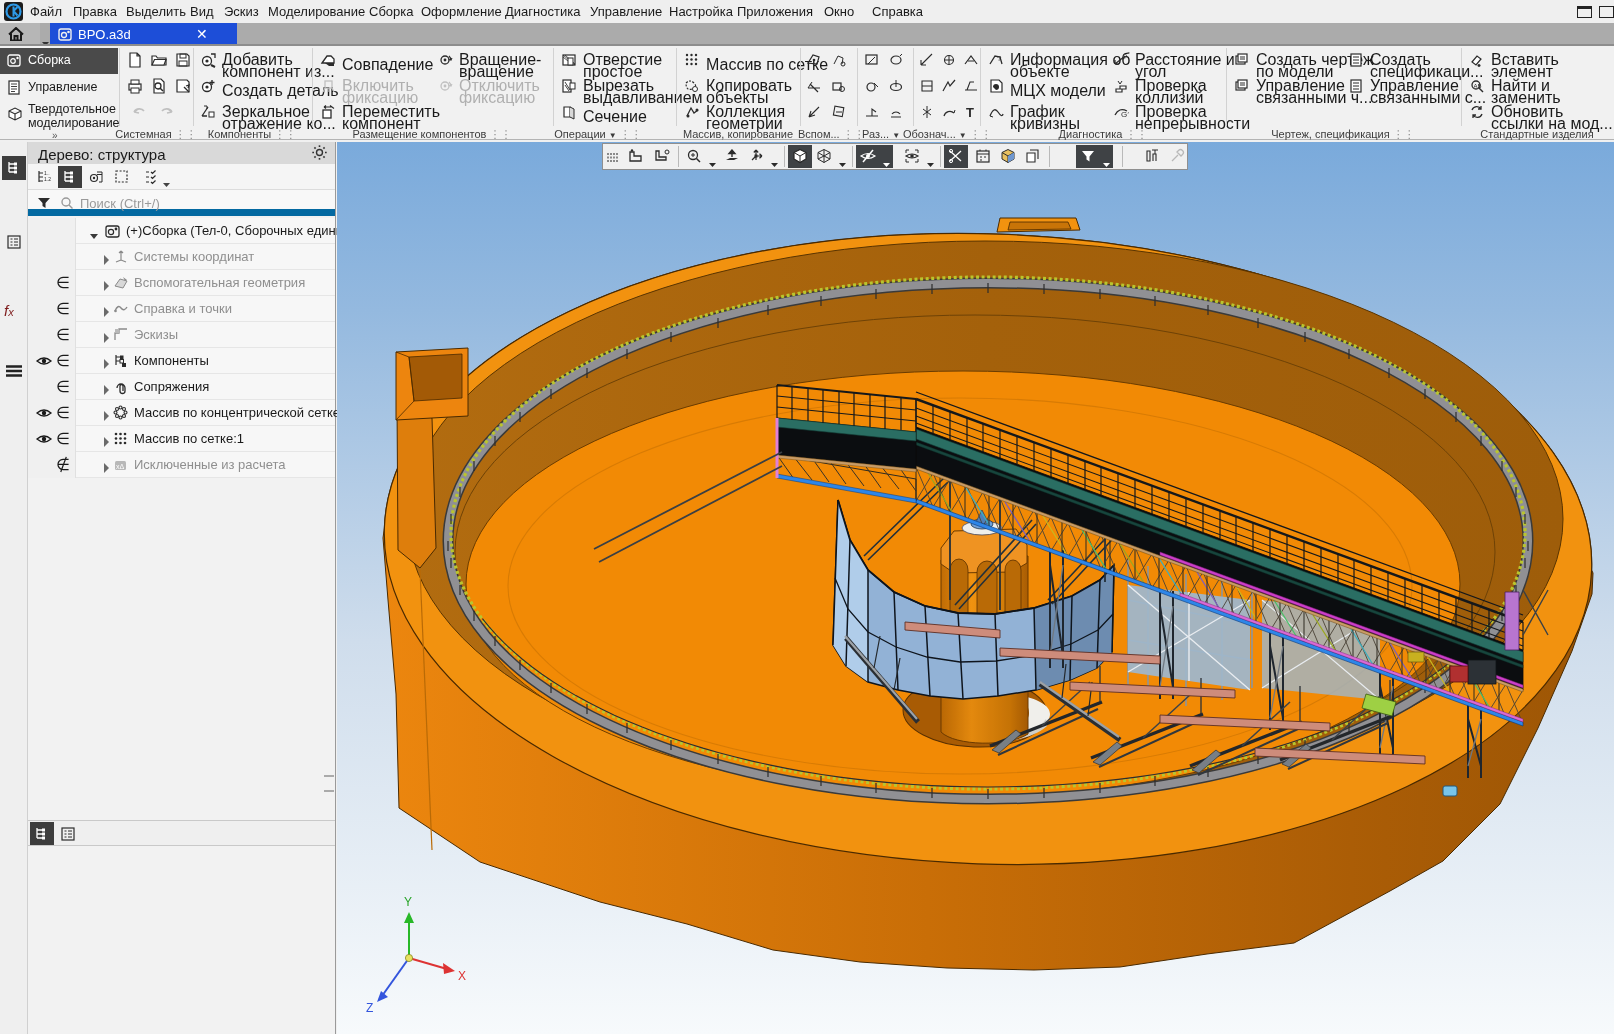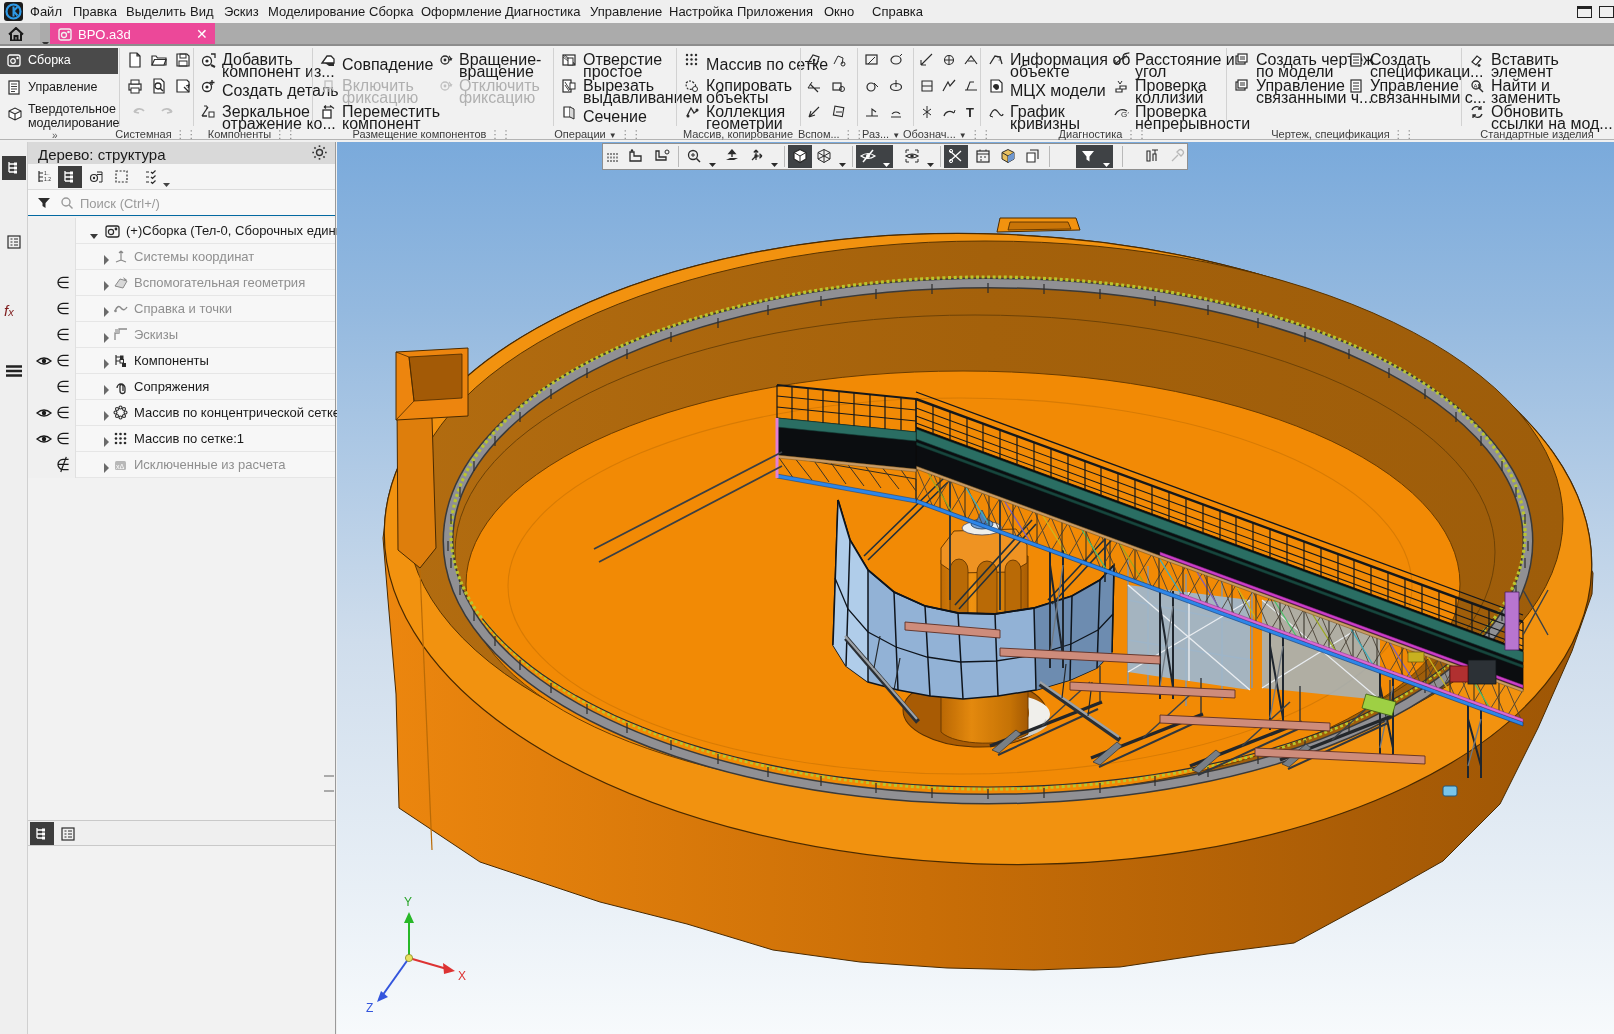--- a/index.html
+++ b/index.html
@@ -1,31 +1,31 @@
 <!DOCTYPE html>
 <html><head><meta charset="utf-8"><style>
 *{margin:0;padding:0;box-sizing:border-box}
 html,body{width:1614px;height:1034px;overflow:hidden;font-family:"Liberation Sans",sans-serif;background:#f0f0f0}
 .abs{position:absolute}
 #menubar{position:absolute;left:0;top:0;width:1614px;height:23px;background:#efefef;font-size:13px;color:#1a1a1a}
 #menubar span.mi{position:absolute;top:4px;white-space:nowrap}
 #tabbar{position:absolute;left:0;top:23px;width:1614px;height:23px;background:#ababab}
 #tabbar .home{position:absolute;left:0;top:0;width:40px;height:23px;background:#b6b6b6}
-#tabbar .tab{position:absolute;left:50px;top:0;width:165px;height:23px;background:#ec4899;color:#fff;font-size:13px}
+#tabbar .tab{position:absolute;left:50px;top:0;width:187px;height:23px;background:#1d4ed8;color:#fff;font-size:13px}
 #ribbon{position:absolute;left:0;top:46px;width:1614px;height:94px;background:#f1f1f1;border-bottom:1px solid #b4b4b4}
 .rsep{position:absolute;top:2px;height:78px;width:1px;background:#d2d2d2}
 .gcap{position:absolute;top:82px;height:12px;font-size:11px;color:#3c3c3c;text-align:center;white-space:nowrap}
 .ritem{position:absolute;font-size:16px;line-height:11.5px;color:#1a1a1a;white-space:nowrap}
 .ritem.gray{color:#b0b0b0}
 .lbtn{position:absolute;left:0;width:118px;height:26px;font-size:12.5px;color:#1a1a1a}
 #sidebar{position:absolute;left:0;top:142px;width:28px;height:892px;background:#efefef;border-right:1px solid #d0d0d0}
 #treepanel{position:absolute;left:28px;top:142px;width:308px;height:892px;background:#f2f2f2;border-right:1px solid #9a9a9a}
 #phead{position:absolute;left:0;top:0;width:307px;height:22px;background:#d9d9d9;font-size:15px;color:#1a1a1a}
 #ptools{position:absolute;left:0;top:22px;width:307px;height:26px;background:#f5f5f5;border-bottom:1px solid #dcdcdc}
-#psearch{position:absolute;left:0;top:48px;width:307px;height:26px;background:#f8f8f8;border-bottom:1px solid #0369a1}
+#psearch{position:absolute;left:0;top:48px;width:307px;height:26px;background:#f8f8f8;border-bottom:7px solid #0369a1}
 .trow{position:absolute;left:0;width:307px;height:26px;border-bottom:1px solid #e6e6e6;font-size:13px;color:#1a1a1a;background:#f7f7f7}
 .trow .txt{position:absolute;left:106px;top:5px;white-space:nowrap}
 .trow.gray .txt{color:#8f8f8f}
 .gut{position:absolute;left:0;top:0;width:48px;height:26px;background:#f0f0f0;border-right:1px solid #e0e0e0}
 #vtoolbar{position:absolute;left:602px;top:143px;width:586px;height:27px;background:#f0f0f0;border:1px solid #8f8f8f}
 .vbtn{position:absolute;top:1px;width:24px;height:23px}
 .vbtn.dark{background:#3f4245}
 .vcaret{position:absolute;top:1px;width:13px;height:23px}
 .vsep{position:absolute;top:2px;width:1px;height:21px;background:#b9b9b9}
 text{font-family:"Liberation Sans",sans-serif}

